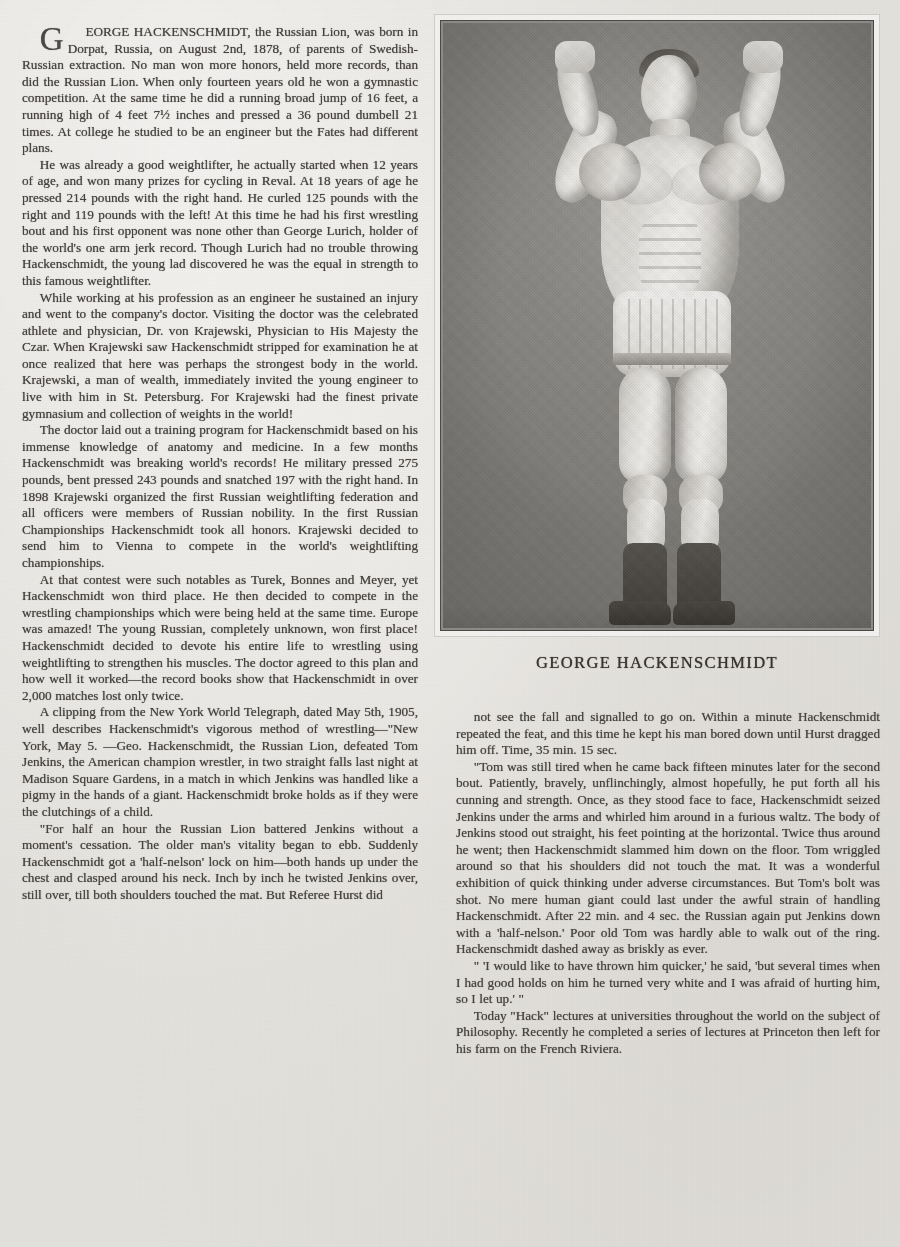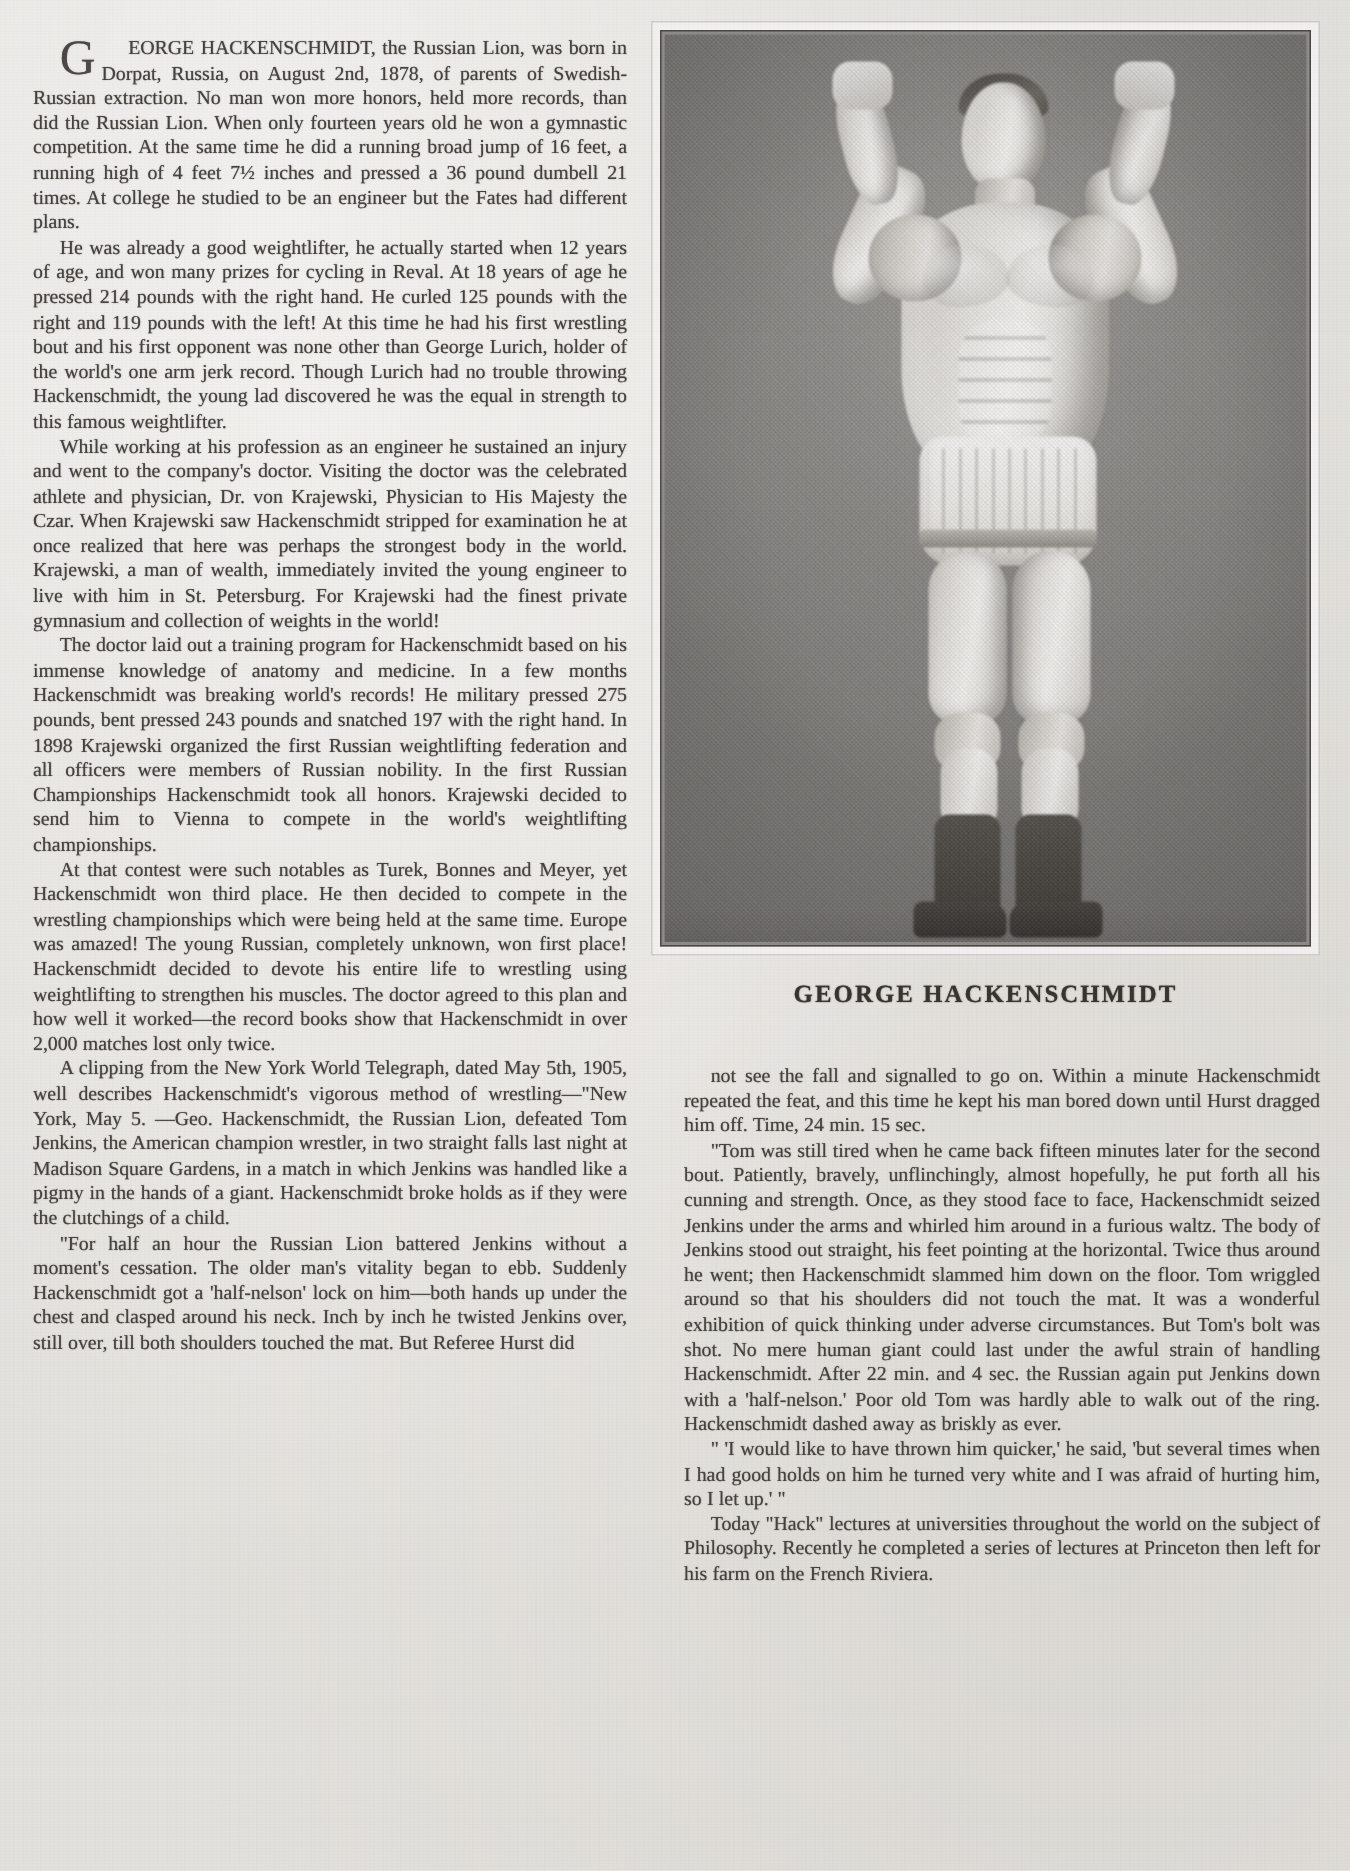--- a/index.html
+++ b/index.html
@@ -243,21 +243,21 @@
     background: linear-gradient(180deg, rgba(120,117,112,0.0), rgba(95,92,88,0.38));
   }
   .fig-blur {
     position: absolute; inset: 0;
     filter: blur(0.6px);
   }
 
   #photo-caption {
     margin-top: 16px;
     text-align: center;
-    font-weight: bold;
+    font-weight: normal;
     font-size: 16.5px;
     letter-spacing: 1.4px;
     color: #37342f;
     text-shadow: 0 0 0.8px rgba(55,52,47,0.75), 0.4px 0.3px 0.9px rgba(110,106,100,0.4);
   }
 </style>
 </head>
 <body>
 
 <div class="page"></div>
@@ -309,19 +309,19 @@
         </div>
         <div class="halftone"></div>
         <div class="vignette"></div>
       </div>
     </div>
   </div>
   <figcaption id="photo-caption">GEORGE HACKENSCHMIDT</figcaption>
 </figure>
 
 <div class="col" id="right-column">
-  <p>not see the fall and signalled to go on. Within a minute Hackenschmidt repeated the feat, and this time he kept his man bored down until Hurst dragged him off. Time, 24 min. 15 sec.</p>
+  <p>not see the fall and signalled to go on. Within a minute Hackenschmidt repeated the feat, and this time he kept his man bored down until Hurst dragged him off. Time, 35 min. 15 sec.</p>
   <p>"Tom was still tired when he came back fifteen minutes later for the second bout. Patiently, bravely, unflinchingly, almost hopefully, he put forth all his cunning and strength. Once, as they stood face to face, Hackenschmidt seized Jenkins under the arms and whirled him around in a furious waltz. The body of Jenkins stood out straight, his feet pointing at the horizontal. Twice thus around he went; then Hackenschmidt slammed him down on the floor. Tom wriggled around so that his shoulders did not touch the mat. It was a wonderful exhibition of quick thinking under adverse circumstances. But Tom's bolt was shot. No mere human giant could last under the awful strain of handling Hackenschmidt. After 22 min. and 4 sec. the Russian again put Jenkins down with a 'half-nelson.' Poor old Tom was hardly able to walk out of the ring. Hackenschmidt dashed away as briskly as ever.</p>
   <p>" 'I would like to have thrown him quicker,' he said, 'but several times when I had good holds on him he turned very white and I was afraid of hurting him, so I let up.' "</p>
   <p>Today "Hack" lectures at universities throughout the world on the subject of Philosophy. Recently he completed a series of lectures at Princeton then left for his farm on the French Riviera.</p>
 </div>
 
 <div class="grain"></div>
 
 </body></html>

